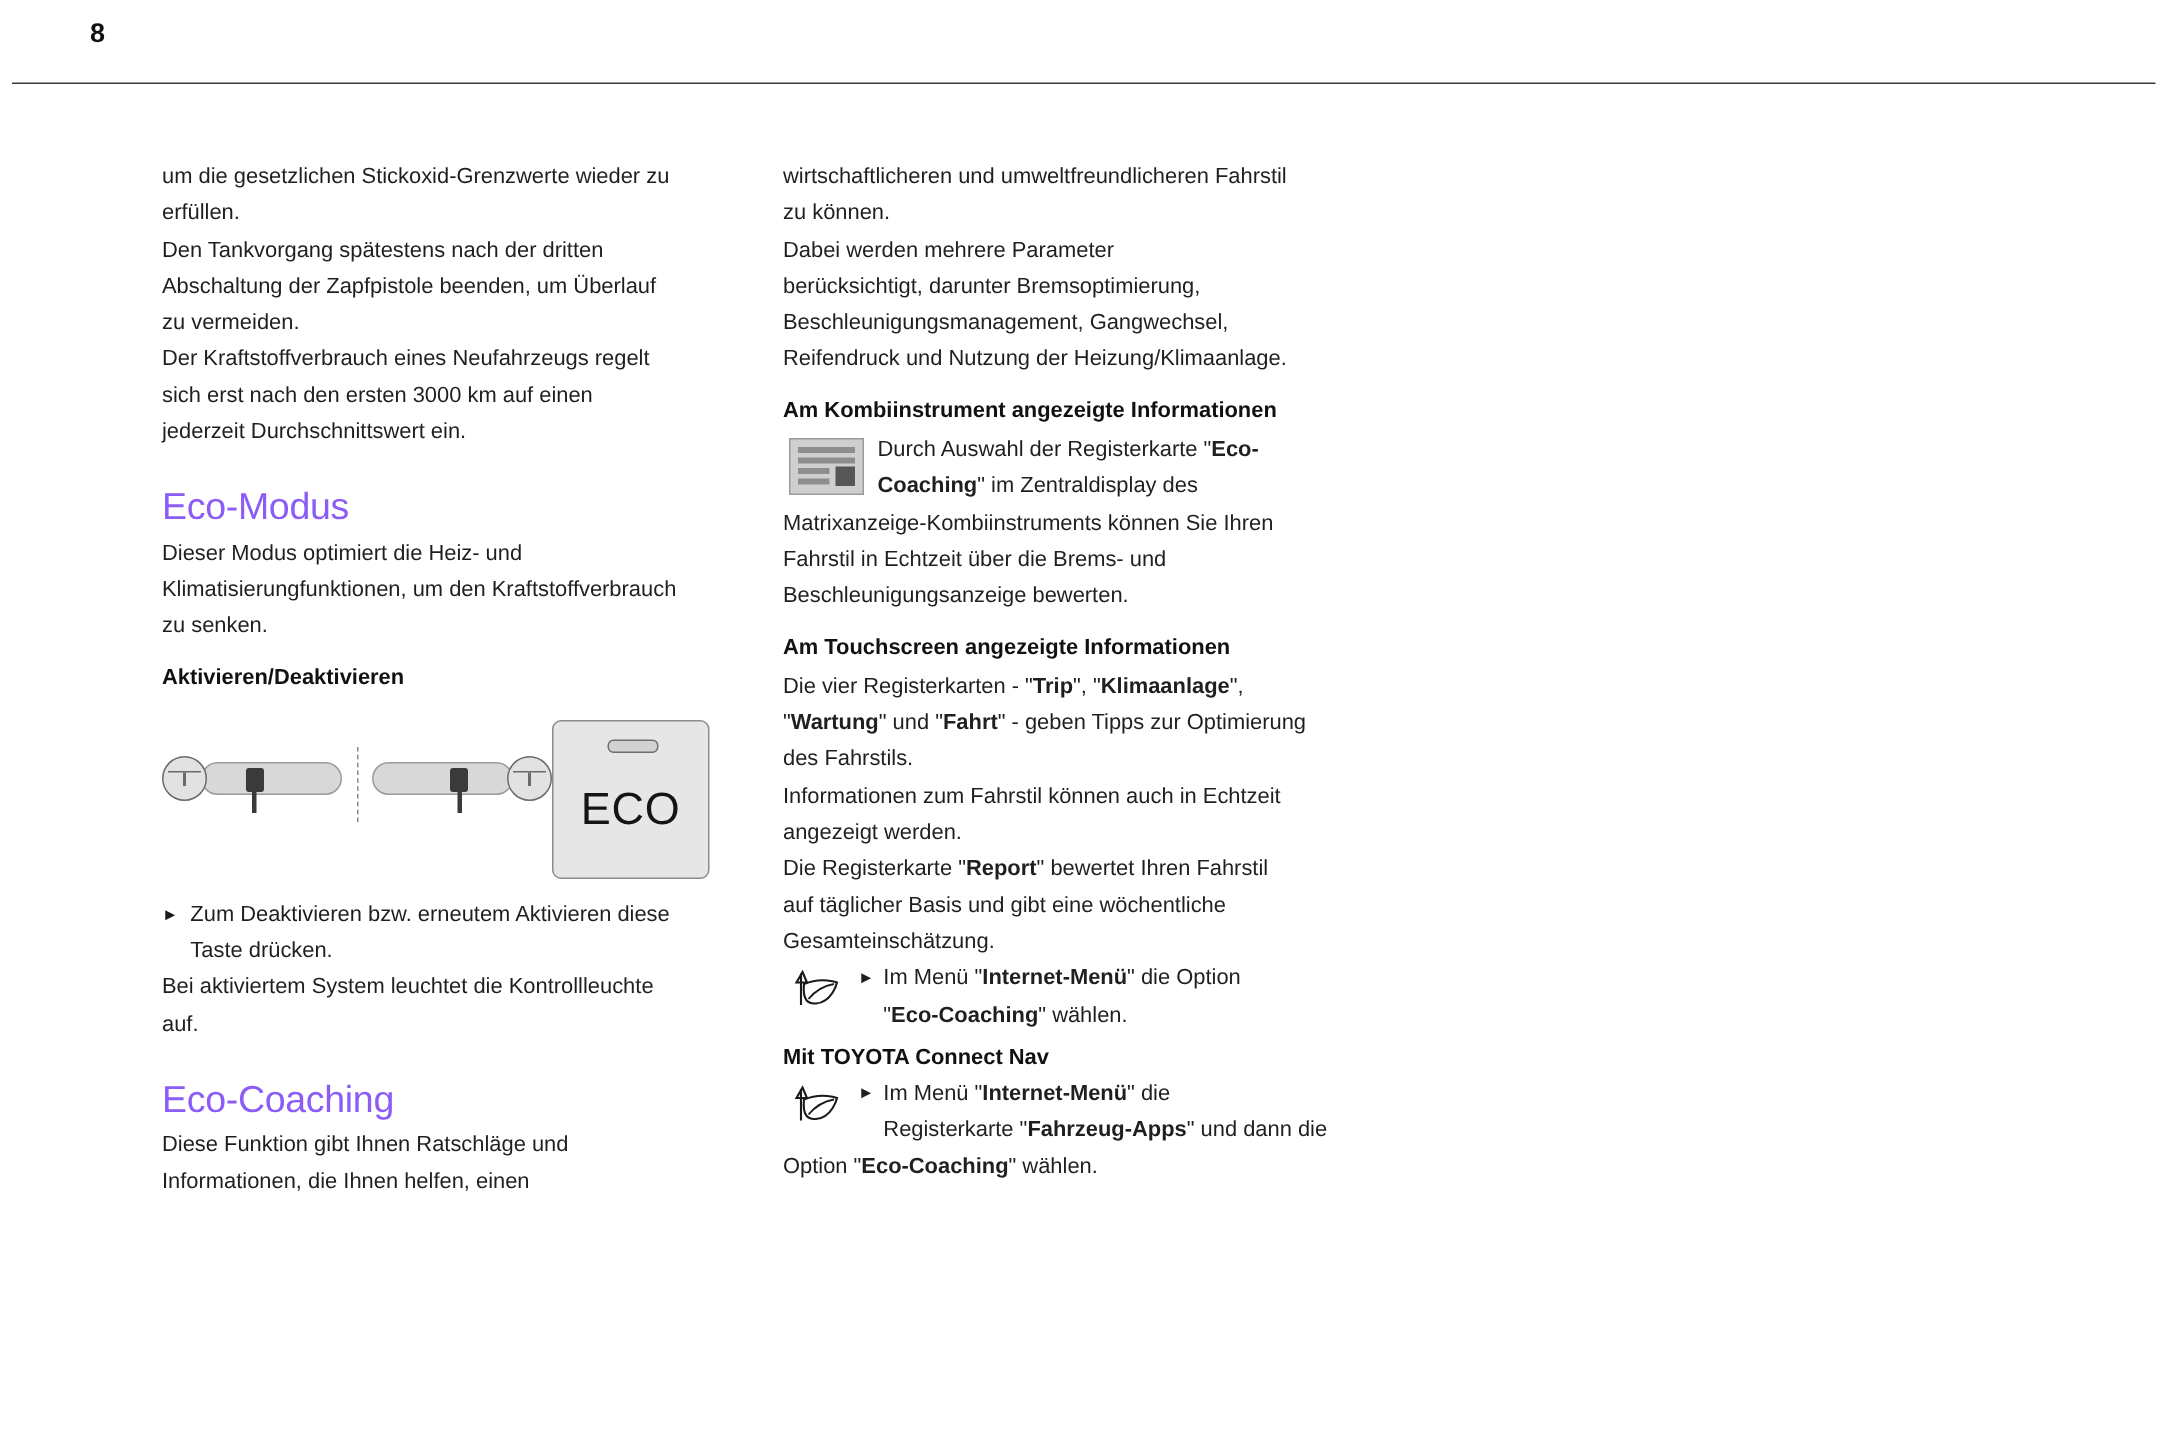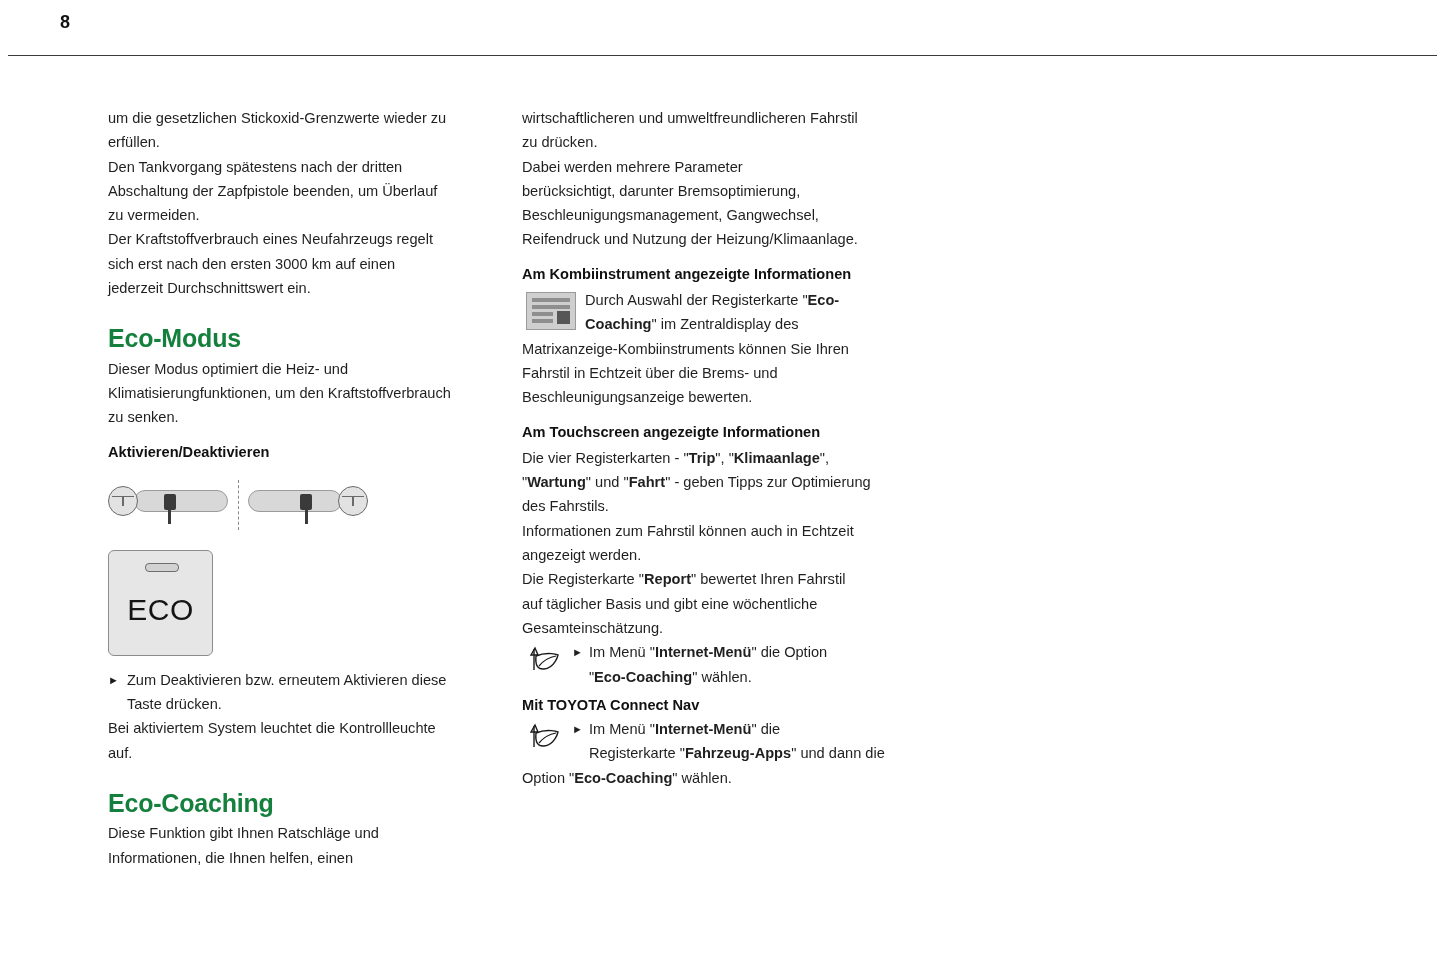--- a/index.html
+++ b/index.html
@@ -53,42 +53,42 @@
     margin-left: 20px;
   }
   p {
     margin: 0;
   }
   .para {
     margin: 0 0 0 0;
   }
   h2.section {
     font-size: 25px;
-    font-weight: bold;
+    font-weight: normal;
     letter-spacing: -0.2px;
     margin: 26px 0 6px 0;
-    color: #15803d;
+    color: #8b5cf6;
   }
   h3.sub {
     font-size: 14.6px;
     font-weight: bold;
     margin: 10px 0 2px 0;
     color: #111;
   }
   h3.sub.tight {
     margin: 4px 0 0 0;
   }
   b { font-weight: bold; }
 
   
   .figure {
     margin: 16px 0 12px 0;
     display: flex;
-    flex-direction: column;
-    align-items: flex-start;
+    flex-direction: row;
+    align-items: center;
   }
   .wheel-row {
     position: relative;
     width: 260px;
     height: 52px;
     margin-bottom: 18px;
   }
   .dash-divider {
     position: absolute;
     left: 50%;
@@ -344,21 +344,21 @@
         <span>Diese Funktion gibt Ihnen Ratschläge und</span><br>
         <span>Informationen, die Ihnen helfen, einen</span>
       </p>
 
     </div>
 
     <div class="col right">
 
       <p class="para">
         <span>wirtschaftlicheren und umweltfreundlicheren Fahrstil</span><br>
-        <span>zu drücken.</span><br>
+        <span>zu können.</span><br>
         <span>Dabei werden mehrere Parameter</span><br>
         <span>berücksichtigt, darunter Bremsoptimierung,</span><br>
         <span>Beschleunigungsmanagement, Gangwechsel,</span><br>
         <span>Reifendruck und Nutzung der Heizung/Klimaanlage.</span>
       </p>
 
       <h3 class="sub">Am Kombiinstrument angezeigte Informationen</h3>
 
       <div class="icon-para">
         <div class="display-icon">

